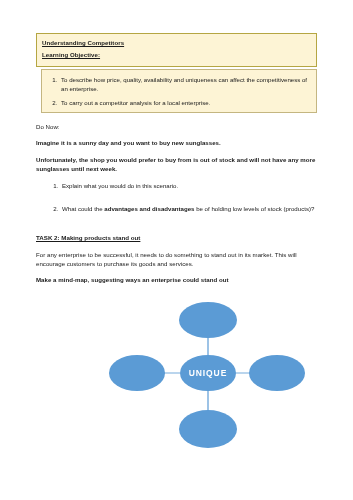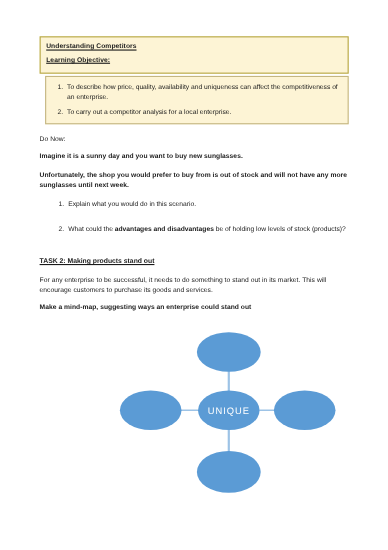--- a/index.html
+++ b/index.html
@@ -91,20 +91,21 @@
 
   .spacer-sm { height: 6px; }
   .spacer-md { height: 13px; }
 
   
   .mindmap-wrap {
     position: relative;
     width: 289px;
     margin-left: -36px;
     height: 185px;
+    font-weight: bold;
   }
   .mindmap-svg { display: block; }
   .node-label {
     font-family: "Liberation Sans", sans-serif;
     font-size: 8.5px;
     fill: #ffffff;
     letter-spacing: 0.9px;
   }
 </style>
 </head>

